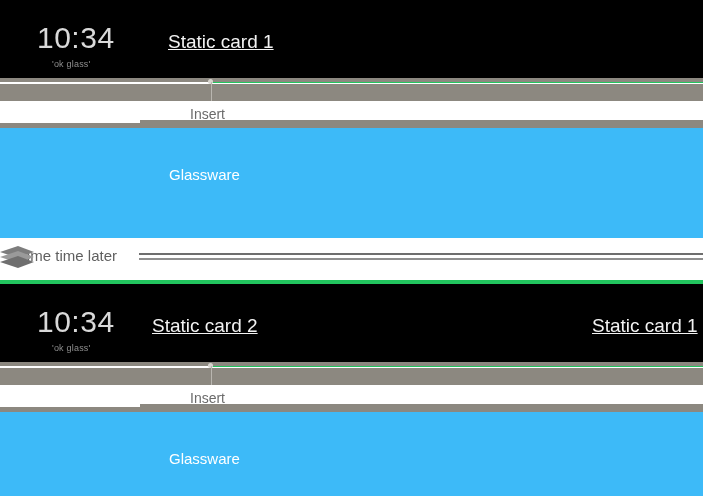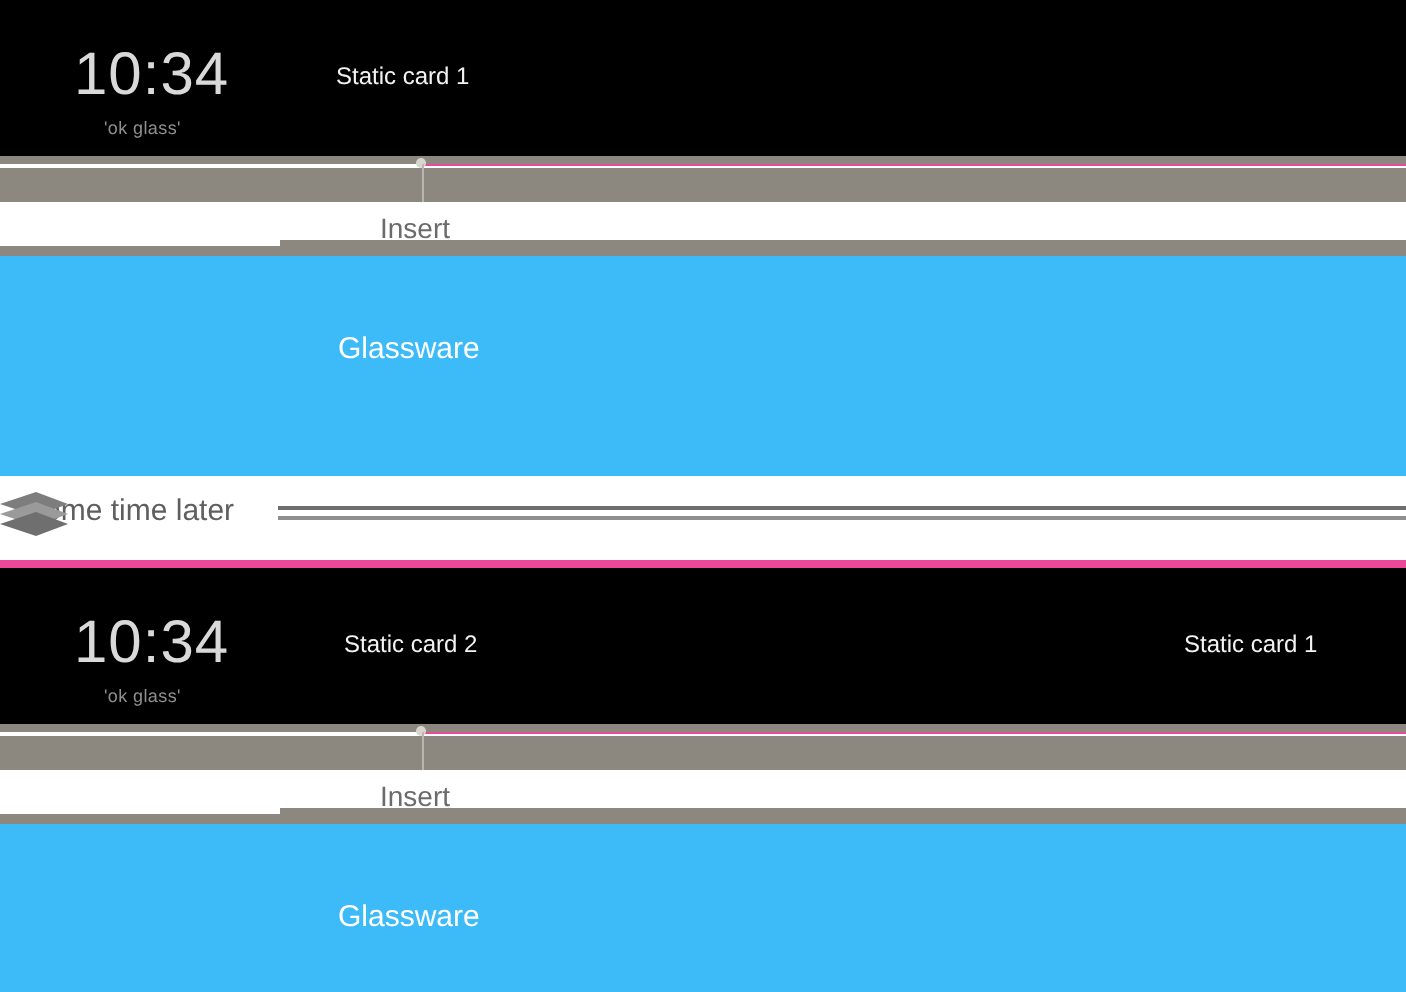--- a/index.html
+++ b/index.html
@@ -5,21 +5,21 @@
   * { margin:0; padding:0; box-sizing:border-box; }
   html, body {
     width:703px; height:496px;
     background:#ffffff;
     font-family:"Liberation Sans", sans-serif;
     overflow:hidden;
   }
   #stage {
     position:relative;
     width:703px; height:488px;
-    background:#ec4899;
+    background:#22c55e;
   }
 
   
   .glass-strip {
     position:absolute; left:0; width:703px;
     background:#000000;
     overflow:hidden;
   }
   .clock {
     position:absolute;
@@ -32,22 +32,23 @@
   .okglass {
     position:absolute;
     color:#8f8f8f;
     font-size:9px;
     letter-spacing:0.2px;
     white-space:nowrap;
   }
   .card-label {
     position:absolute;
     color:#f2f2f2;
-    font-size:12px;
-    white-space:nowrap;
+    font-size:19px;
+    white-space:nowrap;
+    text-decoration:underline;
   }
 
   
   .gray-band {
     position:absolute;
     background:#8c8880;
   }
   .white-rule {
     position:absolute;
     background:#ffffff;
@@ -165,21 +166,21 @@
     <div class="later-label" style="left:12px; top:9px;">Some time later</div>
 
     <div class="later-rule-top" style="left:139px; top:15px; width:564px;"></div>
     <div class="later-rule-mid" style="left:139px; top:17px; width:564px;"></div>
     <div class="later-rule-bot" style="left:139px; top:20px; width:564px;"></div>
   </div>
 
   <div class="glass-strip" style="top:284px; height:78px;">
     <div class="clock" style="left:37px; top:21px;">10:34</div>
     <div class="okglass" style="left:52px; top:59px;">'ok glass'</div>
-    <div class="card-label" style="left:172px; top:31px;">Static card 2</div>
+    <div class="card-label" style="left:152px; top:31px;">Static card 2</div>
     <div class="card-label" style="left:592px; top:31px;">Static card 1</div>
   </div>
 
   <div class="gray-band" style="top:362px; left:0px; width:703px; height:4px;"></div>
   <div class="white-rule" style="top:366px; left:0px; width:211px; height:2px;"></div>
   <div class="white-rule" style="top:367px; left:211px; width:492px; height:2px;"></div>
   <div class="gray-band" style="top:368px; left:0px; width:703px; height:17px;"></div>
   <div class="node-dot" style="top:363px; left:208px;"></div>
   <div class="v-divider" style="top:366px; left:211px; height:45px;"></div>
 

